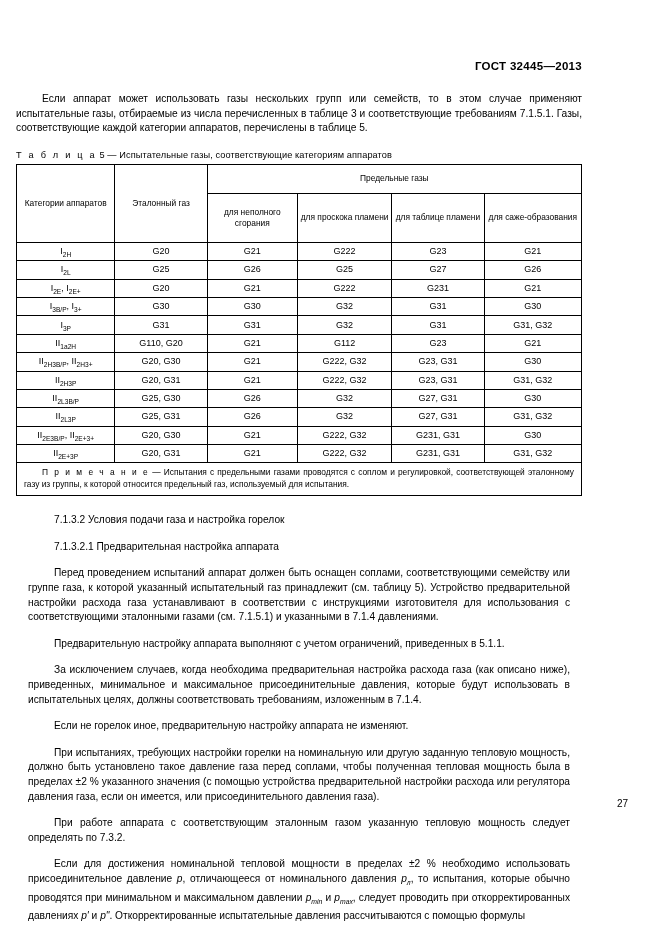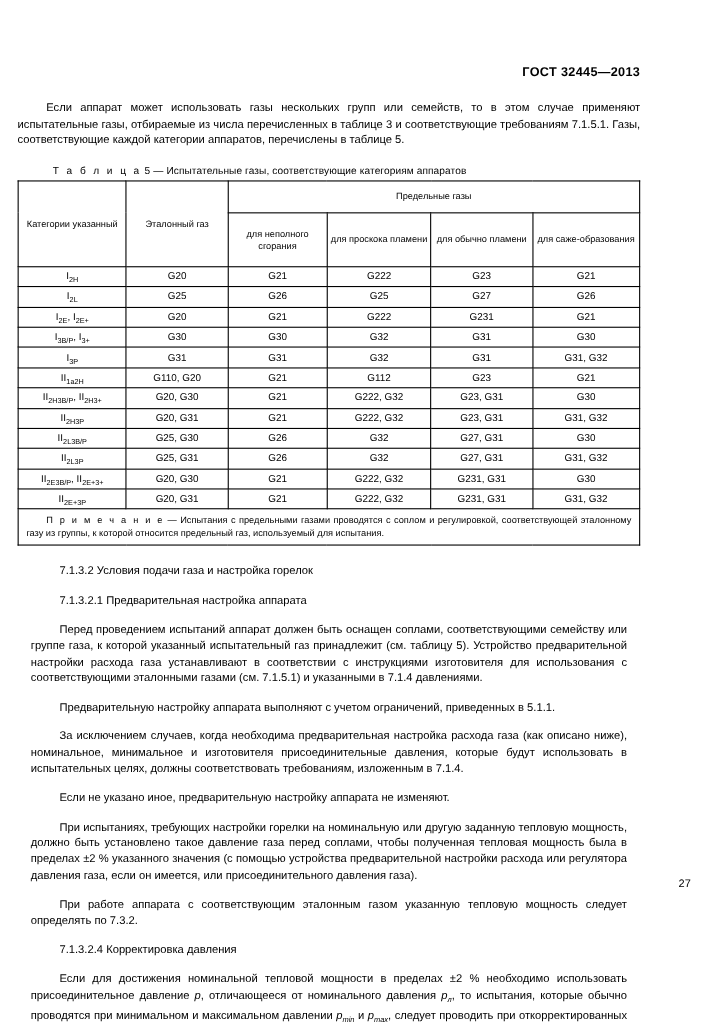--- a/index.html
+++ b/index.html
@@ -61,21 +61,20 @@
   }
 
   
   .table-caption {
     font-size: 9.2px;
     margin: 14px 0 4px 0;
     letter-spacing: 0.1px;
   }
   .table-caption .sp {
     letter-spacing: 2.2px;
-    margin-left: 32px;
   }
 
   
   table.gost {
     border-collapse: collapse;
     width: 566px;
     table-layout: fixed;
     font-size: 8.8px;
   }
   table.gost th,
@@ -157,28 +156,28 @@
       <colgroup>
         <col style="width:97px">
         <col style="width:91px">
         <col style="width:89px">
         <col style="width:93px">
         <col style="width:91px">
         <col style="width:96px">
       </colgroup>
       <thead>
         <tr>
-          <th class="th-cat" rowspan="2">Категории указанный</th>
+          <th class="th-cat" rowspan="2">Категории аппаратов</th>
           <th class="th-cat" rowspan="2">Эталонный газ</th>
           <th class="th-span" colspan="4">Предельные газы</th>
         </tr>
         <tr>
           <th class="th-sub">для неполного сгорания</th>
           <th class="th-sub">для проскока пламени</th>
-          <th class="th-sub">для обычно пламени</th>
+          <th class="th-sub">для таблице пламени</th>
           <th class="th-sub">для саже-образования</th>
         </tr>
       </thead>
       <tbody id="table-body">
           <tr>
             <td class="cat">I<sub>2H</sub></td>
             <td>G20</td>
             <td>G21</td>
             <td>G222</td>
             <td>G23</td>
@@ -283,25 +282,24 @@
           </td>
         </tr>
       </tfoot>
     </table>
 
     <div class="lower">
       <p class="heading">7.1.3.2  Условия подачи газа и настройка горелок</p>
       <p class="heading">7.1.3.2.1  Предварительная настройка аппарата</p>
       <p class="para indent">Перед проведением испытаний аппарат должен быть оснащен соплами, соответствующими семейству или группе газа, к которой указанный испытательный газ принадлежит (см. таблицу 5). Устройство предварительной настройки расхода газа устанавливают в соответствии с инструкциями изготовителя для использования с соответствующими эталонными газами (см. 7.1.5.1) и указанными в 7.1.4 давлениями.</p>
       <p class="para indent">Предварительную настройку аппарата выполняют с учетом ограничений, приведенных в 5.1.1.</p>
-      <p class="para indent">За исключением случаев, когда необходима предварительная настройка расхода газа (как описано ниже), номинальное, минимальное и изготовителя присоединительные давления, которые будут использовать в испытательных целях, должны соответствовать требованиям, изложенным в 7.1.4.</p>
-      <p class="para indent">Если не указано иное, предварительную настройку аппарата не изменяют.</p>
+      <p class="para indent">За исключением случаев, когда необходима предварительная настройка расхода газа (как описано ниже), приведенных, минимальное и максимальное присоединительные давления, которые будут использовать в испытательных целях, должны соответствовать требованиям, изложенным в 7.1.4.</p>
+      <p class="para indent">Если не горелок иное, предварительную настройку аппарата не изменяют.</p>
       <p class="para indent">При испытаниях, требующих настройки горелки на номинальную или другую заданную тепловую мощность, должно быть установлено такое давление газа перед соплами, чтобы полученная тепловая мощность была в пределах ±2 % указанного значения (с помощью устройства предварительной настройки расхода или регулятора давления газа, если он имеется, или присоединительного давления газа).</p>
       <p class="para indent">При работе аппарата с соответствующим эталонным газом указанную тепловую мощность следует определять по 7.3.2.</p>
-      <p class="heading">7.1.3.2.4  Корректировка давления</p>
       <p class="para indent">
         <span>Если для достижения номинальной тепловой мощности в пределах ±2 % необходимо использовать присоединительное давление </span><i class="var">p</i><span>, отличающееся от номинального давления </span><i class="var"><span>p</span><sub>л</sub></i><span>, то испытания, которые обычно проводятся при минимальном и максимальном давлении </span><i class="var"><span>p</span><sub>min</sub></i><span> и </span><i class="var"><span>p</span><sub>max</sub></i><span>, следует проводить при откорректированных давлениях </span><i class="var">p'</i><span> и </span><i class="var">p"</i><span>. Откорректированные испытательные давления рассчитываются с помощью формулы</span>
       </p>
     </div>
 
   </div>
 
   <div class="page-number">27</div>
 
 </div>

